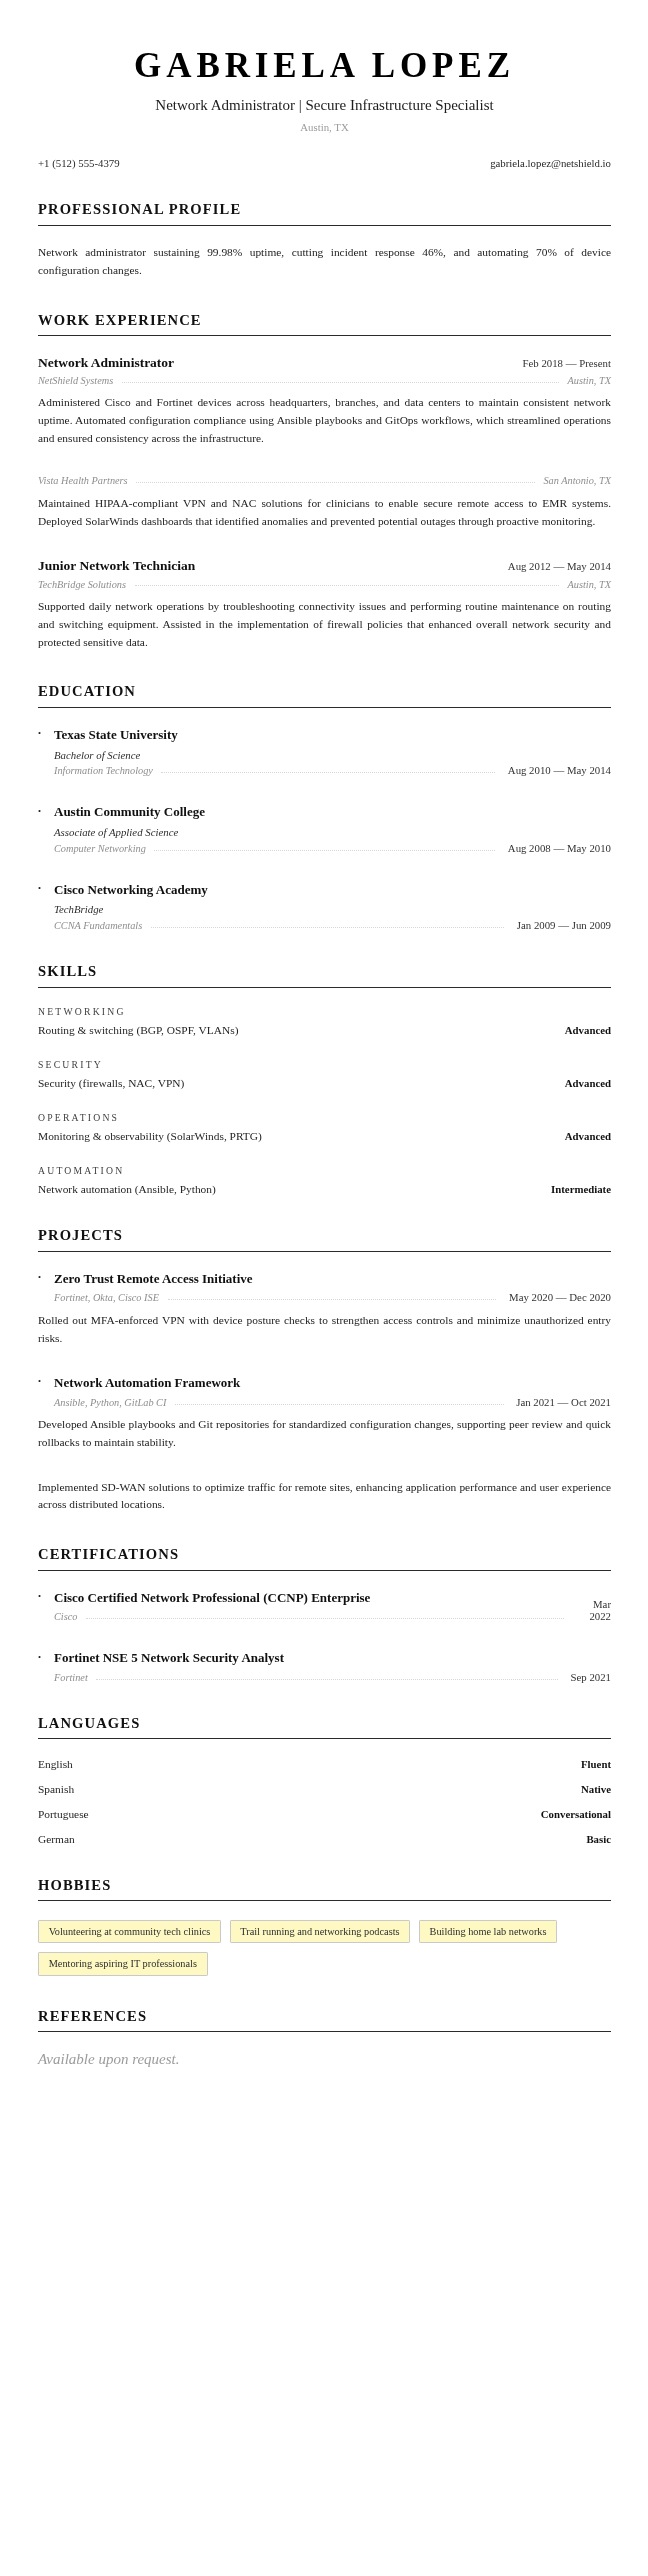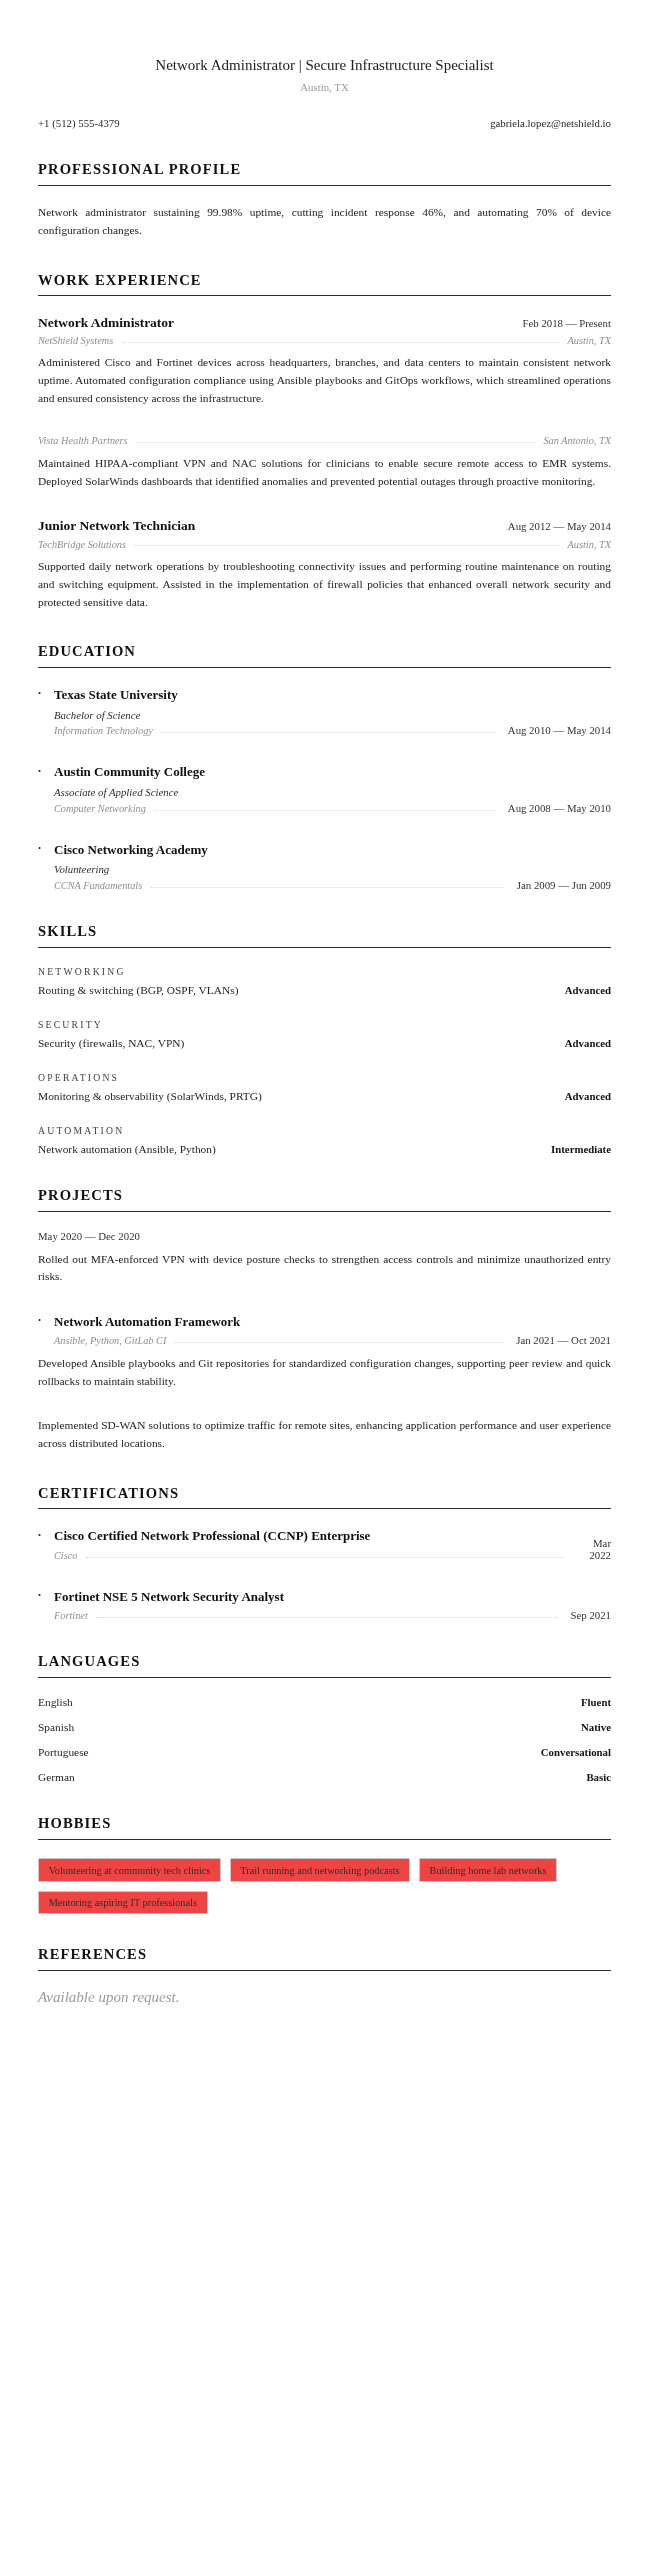--- a/index.html
+++ b/index.html
@@ -56,32 +56,33 @@
   .skill-row { display:flex; justify-content:space-between; align-items:baseline; gap:11px; }
   .skill-name { font-size:11.4px; color:#1f1f1f; }
   .level { font-size:10.8px; font-weight:700; color:#111; text-align:right; }
 
   
   .lang-row { display:flex; justify-content:space-between; align-items:baseline; margin-bottom:13px; }
   .lang-name { font-size:11.4px; color:#1f1f1f; }
 
   
   .chips { display:flex; flex-wrap:wrap; gap:8.6px; }
-  .chip { font-size:10.3px; color:#2e2e2e; background:#ef4444; border:0.5px solid #c9c9c9;
+  .chip { font-size:10.3px; color:#2e2e2e; background:#fef9c3; border:0.5px solid #c9c9c9;
           border-radius:1.1px; padding:5.4px 9.7px; }
 
   
   .refs-text { text-align:left; font-style:italic; color:#9b9b9b; font-size:15px; margin-top:2.2px; }
 </style>
 </head>
 <body>
 
 <div class="page">
 
   <header>
+    <h1 class="resume-name">GABRIELA LOPEZ</h1>
     <div class="resume-title">Network Administrator | Secure Infrastructure Specialist</div>
     <div class="resume-location">Austin, TX</div>
     <div class="contact-row">
       <span>+1 (512) 555-4379</span>
       <span>gabriela.lopez@netshield.io</span>
     </div>
   </header>
 
   <section class="section">
     <h2 class="section-heading">PROFESSIONAL PROFILE</h2>
@@ -164,21 +165,21 @@
       </div>
     </div>
 
     <div class="entry">
       <div class="entry-head">
         <div class="entry-main">
           <div class="entry-title-row">
             <span class="dot"></span>
             <span class="entry-title">Cisco Networking Academy</span>
           </div>
-          <div class="degree sub">Volunteering</div>
+          <div class="degree sub">TechBridge</div>
           <div class="field-row sub">
             <span class="muted-italic">CCNA Fundamentals</span>
             <span class="leader"></span>
           </div>
         </div>
         <div class="date-text">Jan 2009 — Jun 2009</div>
       </div>
     </div>
   </section>
 
@@ -216,20 +217,30 @@
         <span class="level">Intermediate</span>
       </div>
     </div>
   </section>
 
   <section class="section">
     <h2 class="section-heading">PROJECTS</h2>
 
     <div class="entry">
       <div class="entry-head">
+        <div class="entry-main">
+          <div class="entry-title-row">
+            <span class="dot"></span>
+            <span class="entry-title">Zero Trust Remote Access Initiative</span>
+          </div>
+          <div class="field-row sub">
+            <span class="muted-italic">Fortinet, Okta, Cisco ISE</span>
+            <span class="leader"></span>
+          </div>
+        </div>
         <div class="date-text">May 2020 — Dec 2020</div>
       </div>
       <p class="body-text justified entry-desc">Rolled out MFA-enforced VPN with device posture checks to strengthen access controls and minimize unauthorized entry risks.</p>
     </div>
 
     <div class="entry">
       <div class="entry-head">
         <div class="entry-main">
           <div class="entry-title-row">
             <span class="dot"></span>

